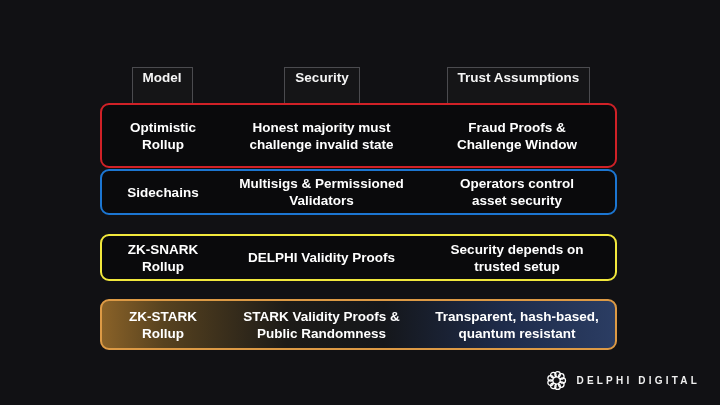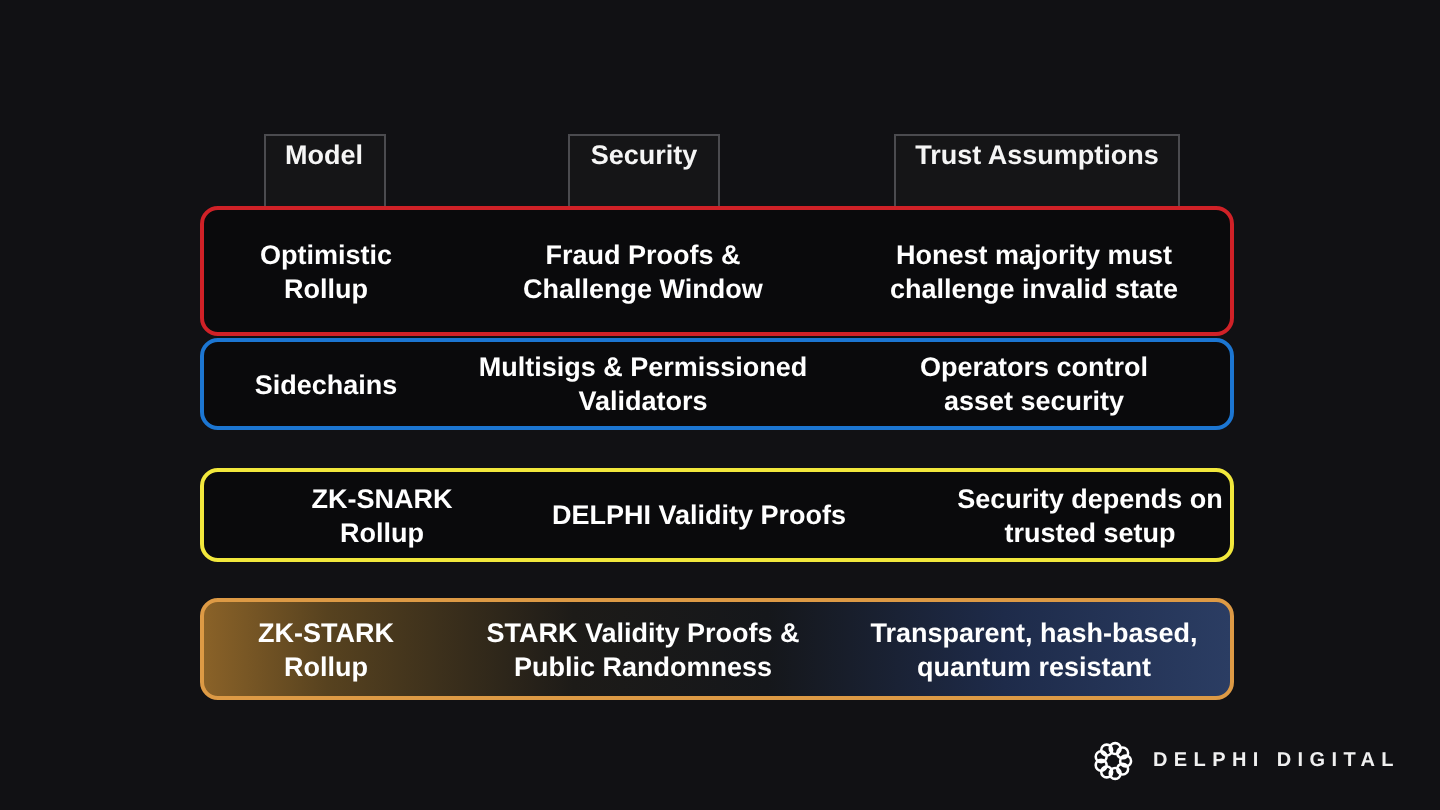--- a/index.html
+++ b/index.html
@@ -84,35 +84,35 @@
       <span class="header-chip">Security</span>
     </div>
     <div class="col">
       <span class="header-chip">Trust Assumptions</span>
     </div>
   </div>
 
   <div class="trust-row row-1" style="border-color: rgb(208, 33, 39);">
     <div class="cell">Optimistic
 Rollup</div>
+    <div class="cell">Honest majority must
+challenge invalid state</div>
     <div class="cell">Fraud Proofs &amp;
 Challenge Window</div>
-    <div class="cell">Honest majority must
-challenge invalid state</div>
   </div>
 
   <div class="trust-row row-2" style="border-color: rgb(28, 118, 210);">
     <div class="cell">Sidechains</div>
     <div class="cell">Multisigs &amp; Permissioned
 Validators</div>
     <div class="cell">Operators control
 asset security</div>
   </div>
 
-  <div class="trust-row row-3" style="border-color: rgb(242, 232, 60); padding-left: 28px;">
+  <div class="trust-row row-3" style="border-color: rgb(242, 232, 60);">
     <div class="cell">ZK-SNARK
 Rollup</div>
     <div class="cell">DELPHI Validity Proofs</div>
     <div class="cell">Security depends on
 trusted setup</div>
   </div>
 
   <div class="trust-row row-4" style="border-color: rgb(221, 154, 69);">
     <div class="cell">ZK-STARK
 Rollup</div>

